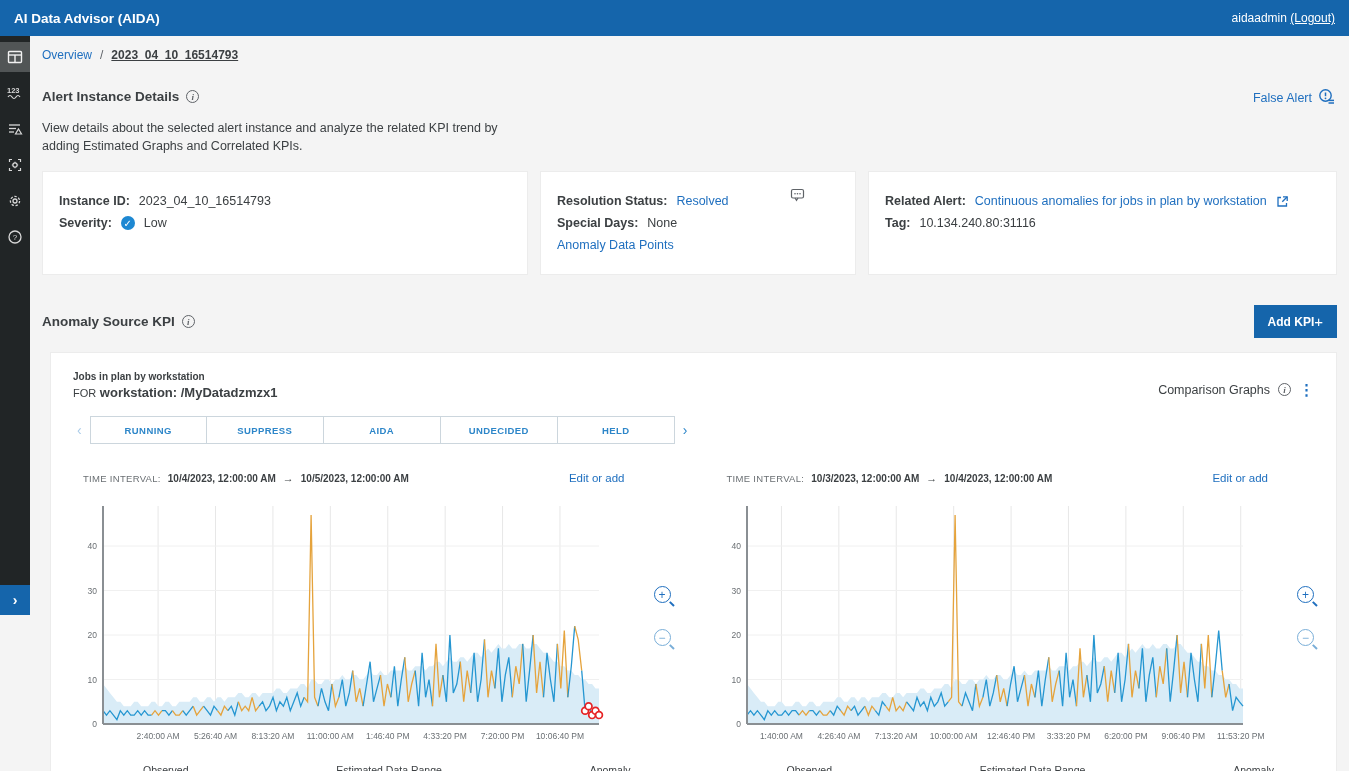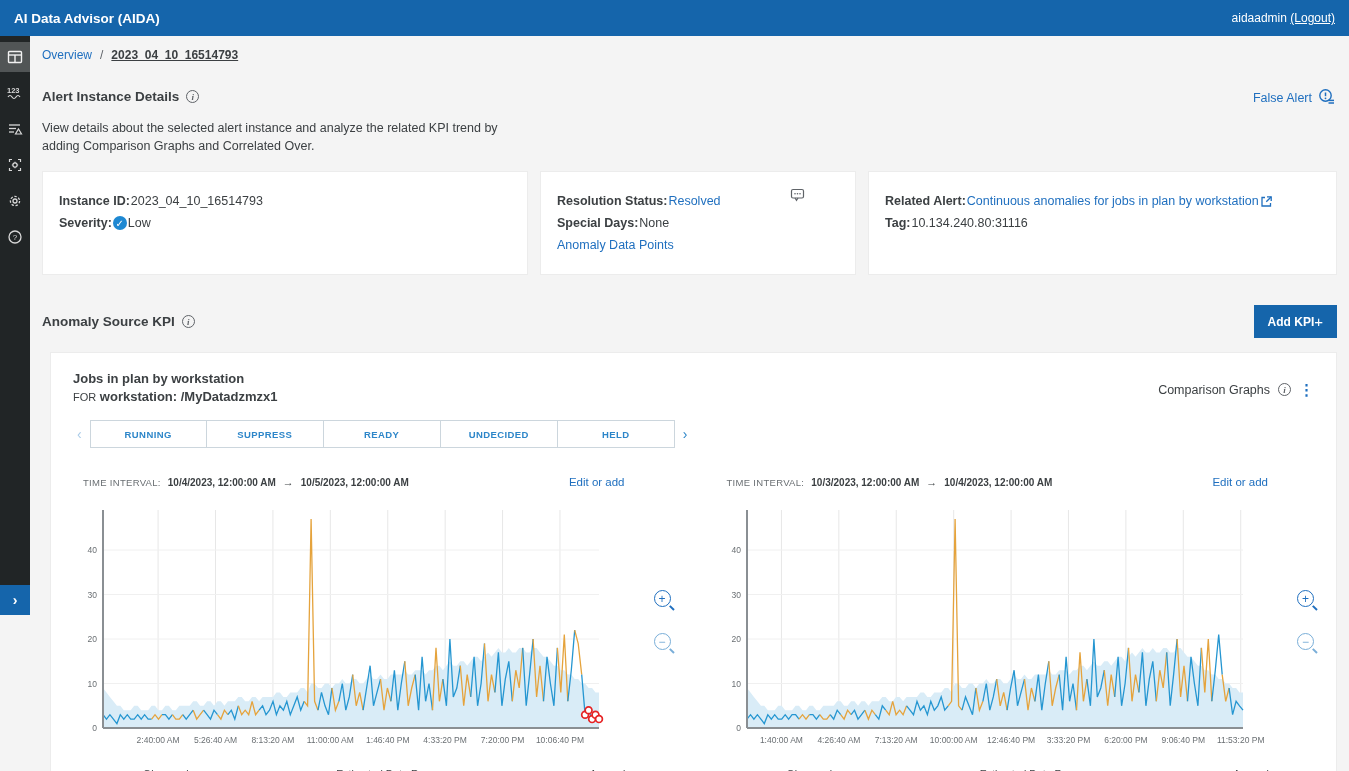--- a/index.html
+++ b/index.html
@@ -39,21 +39,21 @@
     display:flex; align-items:center; gap:7px; }
   .info-i { display:inline-flex; width:13px; height:13px; border:1px solid #5f6368; border-radius:50%;
     color:#5f6368; font-size:9px; align-items:center; justify-content:center;
     font-family:"Liberation Serif", serif; font-style:italic; font-weight:bold; }
   .false-alert { color:#1f6fbf; font-size:12.5px; display:flex; gap:6px; align-items:flex-end; cursor:pointer; }
 
   .desc { padding:14px 12px 0 12px; font-size:12.5px; line-height:1.45; color:#3c4043; max-width:520px; }
 
   .cards { display:flex; gap:12px; padding:16px 12px 0 12px; }
   .card { background:#fff; border:1px solid #ececec; padding:14px 16px; font-size:12.5px; }
-  .card .row { margin:8px 0; display:flex; align-items:center; gap:1px; white-space:nowrap; }
+  .card .row { margin:8px 0; display:flex; align-items:center; gap:9px; white-space:nowrap; }
   .card b { font-weight:bold; }
   .card .lnk { color:#1f6fbf; cursor:pointer; }
   .card1 { width:486px; }
   .card2 { width:316px; position:relative; }
   .card3 { flex:1; }
   .sev-ic { width:14px; height:14px; border-radius:50%; background:#1e88d2; color:#fff;
     font-size:10px; display:inline-flex; align-items:center; justify-content:center; }
   .comment-ic { position:absolute; right:50px; top:16px; cursor:pointer; }
 
   .anomaly-head { display:flex; justify-content:space-between; align-items:center;
@@ -61,21 +61,21 @@
   .anomaly-head h2 { font-size:13.5px; font-weight:bold; display:flex; gap:7px; align-items:center; }
   .addkpi { background:#1565ab; color:#fff; border:none; font-size:12px; font-weight:bold;
     padding:8px 14px; display:flex; align-items:center; cursor:pointer;
     font-family:"Liberation Sans", sans-serif; }
   .addkpi .plus { font-size:15px; font-weight:normal; }
 
   
   .kpi-card { background:#fff; border:1px solid #ececec; margin:14px 12px 0 20px; padding:18px 22px 0 22px;
     height:440px; position:relative; }
   .kpi-head { display:flex; justify-content:space-between; }
-  .kpi-title { font-size:13px; font-weight:bold; color:#3c4043; }
+  .kpi-title { font-size:10px; font-weight:bold; color:#3c4043; }
   .kpi-for { font-size:13px; margin-top:3px; }
   .kpi-for .pfx { font-size:11px; color:#3c4043; }
   .kpi-for b { font-weight:bold; }
   .comp-graphs { font-size:12.5px; color:#3c4043; display:flex; gap:8px; align-items:flex-start; padding-top:12px; }
   .kebab { color:#1f6fbf; font-size:15px; font-weight:bold; cursor:pointer; line-height:1; margin-top:-1px; }
 
   .tabs-row { display:flex; align-items:center; margin-top:16px; gap:4px; }
   .tab-chev { font-size:14px; cursor:pointer; padding:0 4px; }
   .tab-chev.l { color:#a9cbe8; }
   .tab-chev.r { color:#2d86c9; }
@@ -182,21 +182,21 @@
       <svg width="17" height="17" viewBox="0 0 17 17">
           <circle cx="7.5" cy="7.5" r="5.7" fill="none" stroke="#1f6fbf" stroke-width="1.4"></circle>
           <line x1="7.5" y1="4.5" x2="7.5" y2="8.2" stroke="#1f6fbf" stroke-width="1.5"></line>
           <circle cx="7.5" cy="10.3" r="0.9" fill="#1f6fbf"></circle>
           <line x1="10.5" y1="12.4" x2="16" y2="12.4" stroke="#1f6fbf" stroke-width="1.5"></line>
           <line x1="10.5" y1="15" x2="16" y2="15" stroke="#1f6fbf" stroke-width="1.5"></line>
         </svg>
     </span>
   </div>
 
-  <p class="desc">View details about the selected alert instance and analyze the related KPI trend by adding Comparison Graphs and Correlated Over.</p>
+  <p class="desc">View details about the selected alert instance and analyze the related KPI trend by adding Estimated Graphs and Correlated KPIs.</p>
 
   <div class="cards">
     <div class="card card1">
       <div class="row">
           <b>Instance ID:</b>
         <span>2023_04_10_16514793</span>
         </div>
       <div class="row">
           <b>Severity:</b>
         <span class="sev-ic">✓</span>
@@ -267,21 +267,21 @@
         <span class="info-i">i</span>
         <span class="kebab">⋮</span>
       </div>
     </div>
 
     <div class="tabs-row">
       <span class="tab-chev l">‹</span>
       <div class="tabs" id="tabs">
           <div class="tab">RUNNING</div>
           <div class="tab">SUPPRESS</div>
-          <div class="tab">READY</div>
+          <div class="tab">AIDA</div>
           <div class="tab">UNDECIDED</div>
           <div class="tab">HELD</div>
         </div>
       <span class="tab-chev r">›</span>
     </div>
 
     <div class="charts-row">
 
       <div class="chart-col">
         <div class="interval-row">

